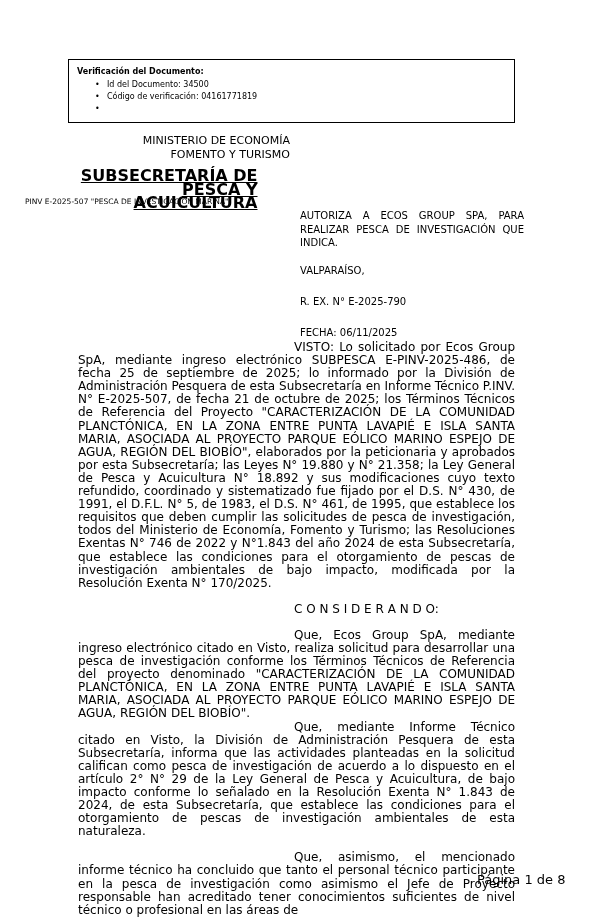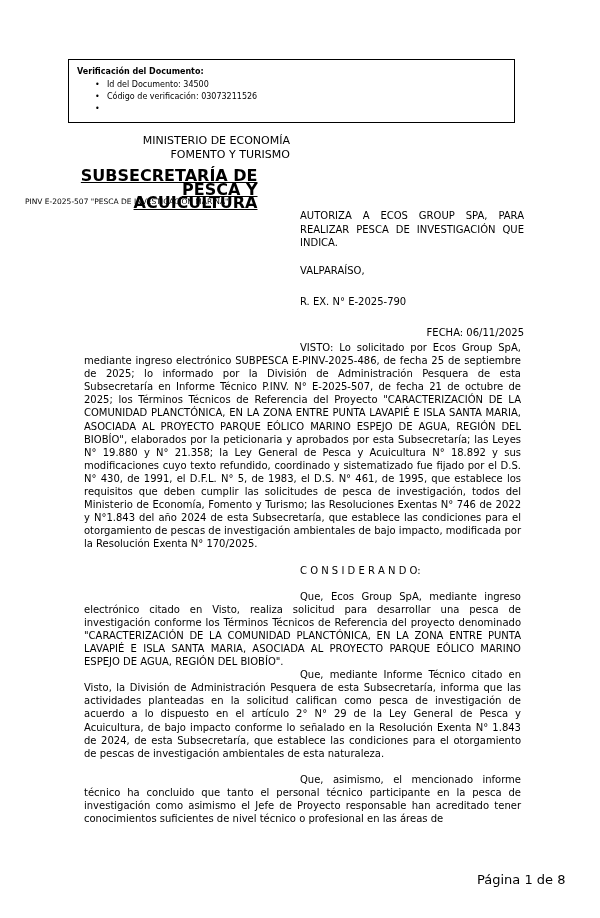--- a/index.html
+++ b/index.html
@@ -30,47 +30,47 @@
     width:185px;margin:7px auto 0;font-weight:bold;text-decoration:underline;
     font-size:16px;line-height:13.5px;
   }
   .pinv{position:absolute;left:25px;top:197px;font-size:7.5px;}
 
   
   .res-block{position:absolute;left:300px;top:209px;width:224px;font-size:10px;line-height:13.5px;}
   .res-subject{text-align:justify;}
   .res-city{margin-top:14px;}
   .res-rex{margin-top:18px;}
-  .res-fecha{margin-top:17px;text-align:right;}
+  .res-fecha{margin-top:17px;}
 
   
   .doc-body{
-    position:absolute;left:84px;top:341px;width:437px;
-    font-size:10px;line-height:13.1px;text-align:justify;
+    position:absolute;left:78px;top:341px;width:437px;
+    font-size:12px;line-height:13.1px;text-align:justify;
   }
   .doc-body p{margin:0;text-indent:216px;}
   .doc-body p.spaced{margin-top:13px;}
 
   .page-footer{position:absolute;left:477px;top:872px;font-size:13px;}
 </style>
 </head>
 <body>
 
 <div class="page">
 
   <div class="verify-box">
     <div class="verify-title">Verificación del Documento:</div>
     <ul class="verify-list">
         <li>
           <span class="bullet">•</span>
           <span>Id del Documento: 34500</span>
         </li>
         <li>
           <span class="bullet">•</span>
-          <span>Código de verificación: 03073211526</span>
+          <span>Código de verificación: 04161771819</span>
         </li>
         <li>
           <span class="bullet">•</span>
         </li>
       </ul>
   </div>
 
   <div class="ministry">
     <div>MINISTERIO DE ECONOMÍA</div>
     <div>FOMENTO Y TURISMO</div>

